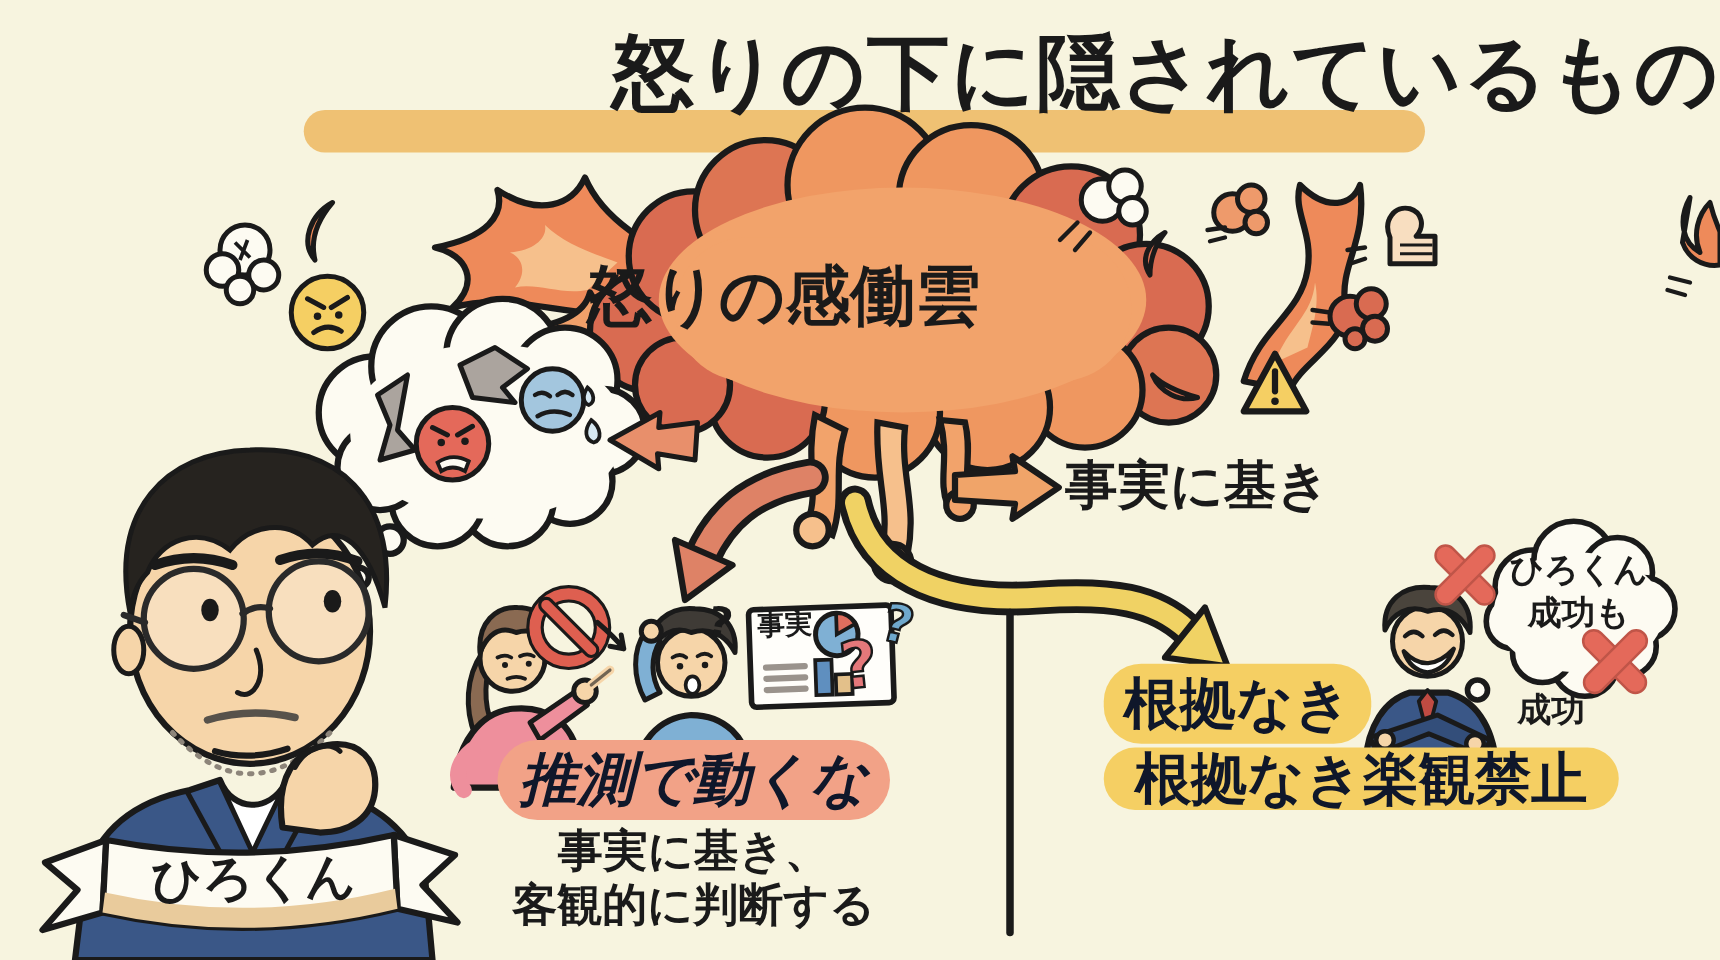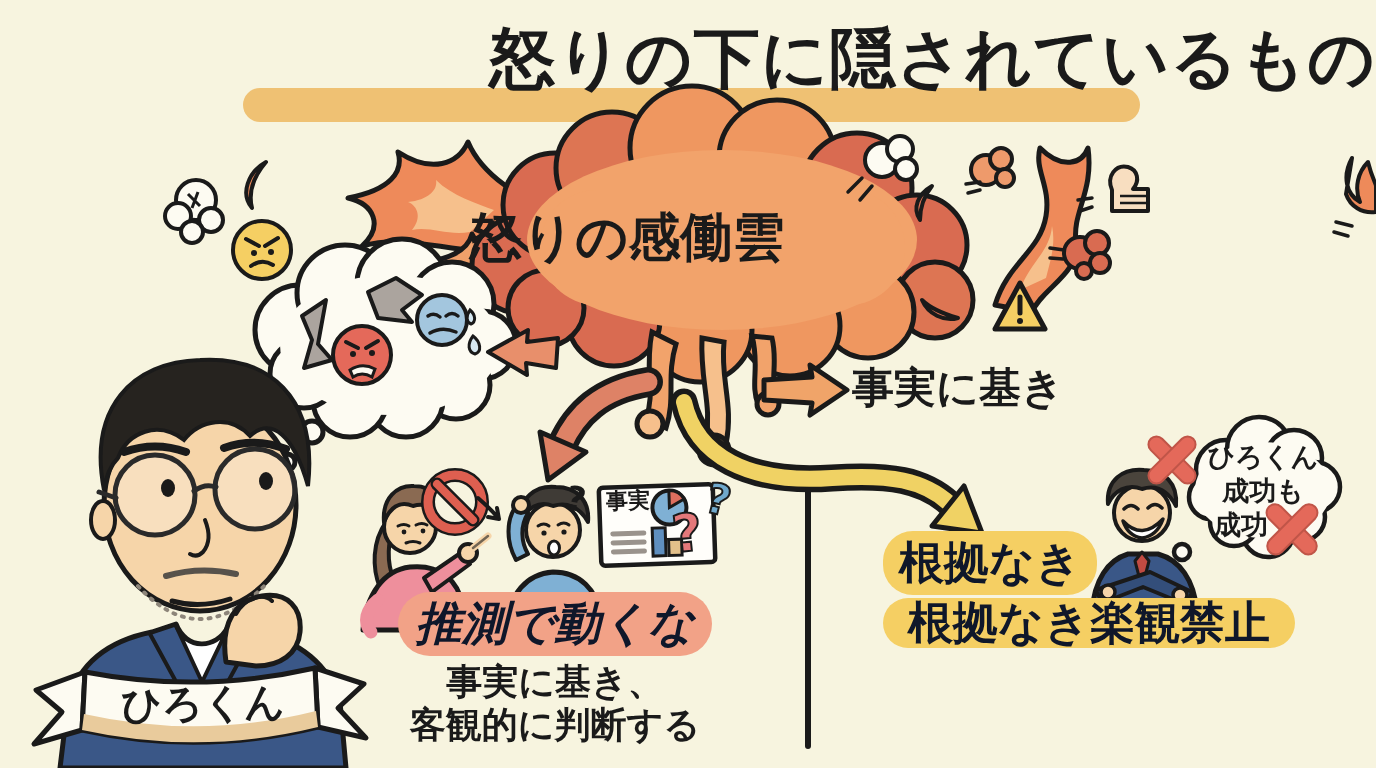--- a/index.html
+++ b/index.html
@@ -19,21 +19,21 @@
   #doc-title{left:606px;top:489px;font-size:22px;transform:rotate(-2deg);}
   #doc-q-pink{left:672px;top:506px;font-size:52px;color:#E4787A;-webkit-text-stroke:2px #1a1a1a;transform:rotate(-6deg);}
   #doc-q-blue{left:706px;top:478px;font-size:42px;color:#6FA8CC;-webkit-text-stroke:2px #1a1a1a;transform:rotate(14deg);}
   .pill{position:absolute;z-index:2;display:flex;align-items:center;justify-content:center;font-weight:900;color:#0f172a;}
   #guess-pill{left:398px;top:592px;width:314px;height:64px;border-radius:32px;background:#F2A287;font-size:46px;font-style:italic;}
   #guess-desc{left:395px;top:660px;width:320px;font-size:36px;text-align:center;line-height:1.2;}
   #base-pill-top{left:883px;top:531px;width:214px;height:64px;border-radius:30px;background:#F5CF63;font-size:45px;}
   #base-pill-main{left:883px;top:598px;width:412px;height:50px;border-radius:30px;background:#F5CF63;font-size:45px;}
   #base-desc{left:870px;top:662px;width:420px;font-size:36px;text-align:center;line-height:1.2;}
   #bubble-right-text{left:1198px;top:440px;width:130px;font-size:27px;text-align:center;line-height:1.25;}
-  #bubble-right-text .l3{text-align:left;padding-left:16px;}
+  #bubble-right-text .l3{text-align:left;padding-left:16px;margin-top:44px;}
   #banner-name{left:78px;top:682px;width:250px;font-size:40px;text-align:center;transform:rotate(-1deg);}
 </style>
 </head>
 <body>
 
 <div id="stage">
 
   <div id="title-underline"></div>
 
   <svg class="art" viewBox="0 0 1376 768">

